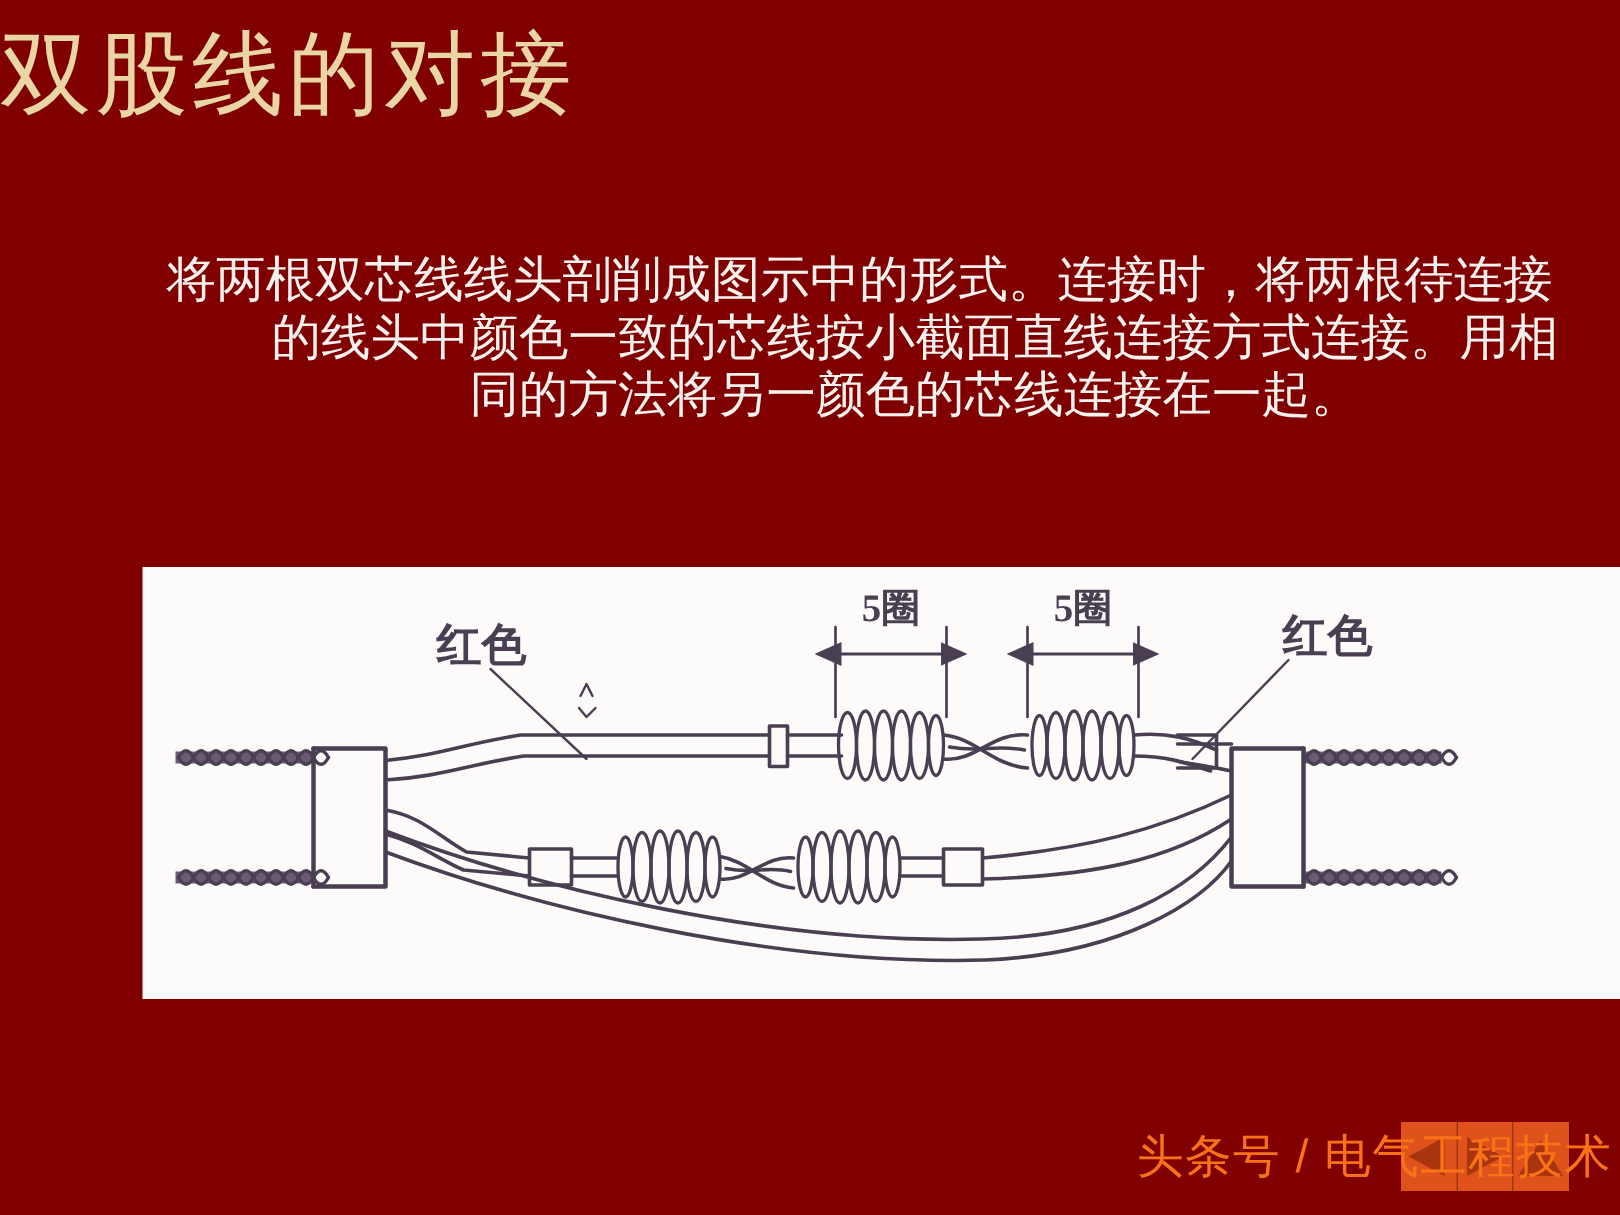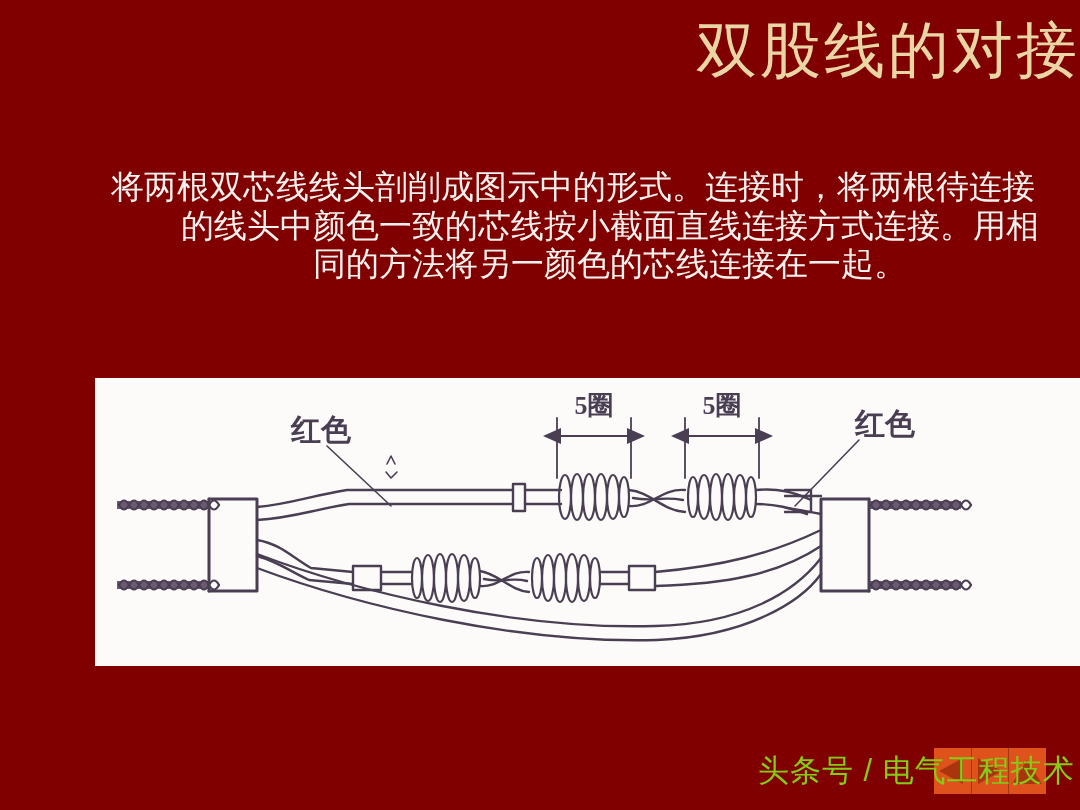--- a/index.html
+++ b/index.html
@@ -22,21 +22,21 @@
     height: 810px;
     background: #800000;
   }
 
   
   #title {
     position: absolute;
     left: 0;
     top: 14px;
     width: 1080px;
-    text-align: right;
+    text-align: left;
     color: #e9d6a4;
     font-size: 61px;
     line-height: 74px;
     letter-spacing: 3px;
     font-family: "Liberation Serif", "DejaVu Serif", serif;
     white-space: nowrap;
   }
 
   
   #body-text {
@@ -293,16 +293,16 @@
       <div class="seg">
         <span class="tri tri-left"></span>
       </div>
       <div class="seg">
         <span class="tri tri-right"></span>
       </div>
       <div class="seg">
         <span class="tri tri-up"></span>
       </div>
     </div>
-    <div id="footer-text" style="color: #84cc16;">头条号 / 电气工程技术</div>
+    <div id="footer-text" style="color: #f97316;">头条号 / 电气工程技术</div>
   </div>
 
 </div>
 
 </body></html>

